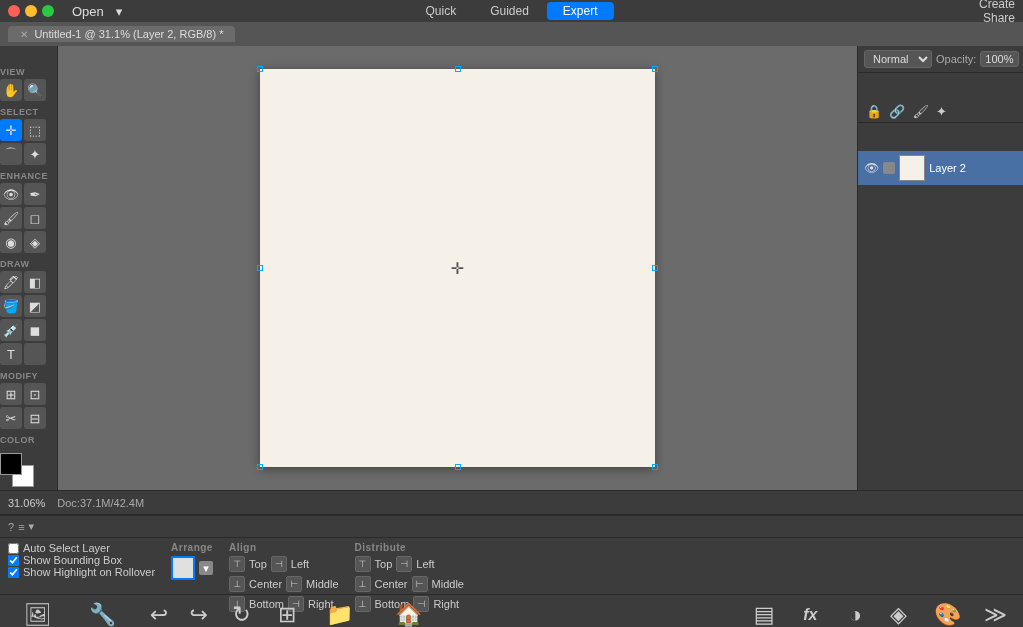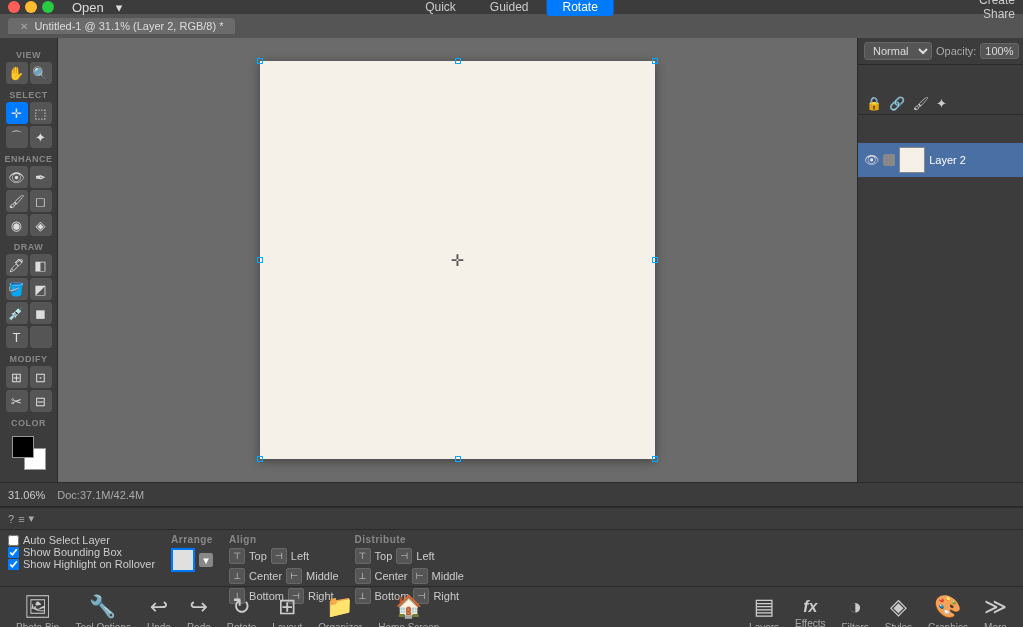--- a/index.html
+++ b/index.html
@@ -1,19 +1,19 @@
 <!DOCTYPE html>
 <html><head>
   <meta charset="utf-8">
   <style>
     * { box-sizing: border-box; margin: 0; padding: 0; }
     body { width: 1023px; height: 627px; overflow: hidden; font-family: -apple-system, BlinkMacSystemFont, 'Helvetica Neue', Arial, sans-serif; font-size: 11px; background: #3d3d3d; color: #fff; user-select: none; }
 
     
-    .title-bar { height: 14px; background: #3c3c3c; display: flex; align-items: center; padding: 0 8px; gap: 6px; position: relative; }
+    .title-bar { height: 22px; background: #3c3c3c; display: flex; align-items: center; padding: 0 8px; gap: 6px; position: relative; }
     .traffic-lights { display: flex; gap: 5px; align-items: center; }
     .traffic-light { width: 12px; height: 12px; border-radius: 50%; }
     .tl-red { background: #ff5f57; }
     .tl-yellow { background: #ffbd2e; }
     .tl-green { background: #28ca41; }
     .title-bar-menu { display: flex; gap: 4px; margin-left: 8px; align-items: center; }
     .title-bar-menu span { color: #ddd; font-size: 13px; cursor: pointer; padding: 0 4px; }
     .title-bar-center { position: absolute; left: 50%; transform: translateX(-50%); display: flex; gap: 2px; }
     .tab-btn { padding: 2px 16px; border-radius: 4px; font-size: 12px; cursor: pointer; color: #ccc; background: transparent; border: none; }
     .tab-btn.active { background: #007aff; color: #fff; }
@@ -22,21 +22,21 @@
 
     
     .tab-bar { height: 24px; background: #555; display: flex; align-items: center; padding-left: 8px; }
     .doc-tab { background: #6b6b6b; color: #ddd; padding: 2px 12px; font-size: 11px; border-radius: 4px 4px 0 0; display: flex; align-items: center; gap: 6px; }
     .doc-tab .close-x { color: #aaa; font-size: 10px; cursor: pointer; }
 
     
     .main-area { display: flex; height: calc(627px - 22px - 24px - 40px - 97px); }
 
     
-    .left-toolbar { width: 58px; background: #3c3c3c; display: flex; flex-direction: column; align-items: center; padding-top: 8px; border-right: 1px solid #2a2a2a; overflow: hidden; }
+    .left-toolbar { width: 58px; background: #3c3c3c; display: flex; flex-direction: column; align-items: flex-start; padding-top: 17px; border-right: 1px solid #2a2a2a; overflow: hidden; }
     .toolbar-section-label { color: #888; font-size: 9px; font-weight: bold; letter-spacing: 0.5px; margin: 4px 0 2px; text-transform: uppercase; }
     .tool-row { display: flex; gap: 2px; margin-bottom: 2px; }
     .tool-btn { width: 22px; height: 22px; background: #555; border-radius: 3px; display: flex; align-items: center; justify-content: center; cursor: pointer; font-size: 13px; color: #ddd; }
     .tool-btn.active { background: #007aff; }
     .color-section { display: flex; flex-direction: column; align-items: center; margin-top: 2px; }
     .color-squares { position: relative; width: 34px; height: 34px; margin-top: 4px; }
     .color-fg { width: 22px; height: 22px; background: #000; border: 1px solid #999; position: absolute; top: 0; left: 0; z-index: 2; }
     .color-bg { width: 22px; height: 22px; background: #fff; border: 1px solid #999; position: absolute; bottom: 0; right: 0; z-index: 1; }
 
     
@@ -106,21 +106,21 @@
     <div class="traffic-light tl-yellow"></div>
     <div class="traffic-light tl-green"></div>
   </div>
   <div class="title-bar-menu">
     <span>Open</span>
     <span>▾</span>
   </div>
   <div class="title-bar-center">
     <button class="tab-btn">Quick</button>
     <button class="tab-btn">Guided</button>
-    <button class="tab-btn active">Rotate</button>
+    <button class="tab-btn active">Expert</button>
   </div>
   <div class="title-bar-right">
     <span>Create</span>
     <span>Share</span>
   </div>
 </div>
 
 <div class="tab-bar">
   <div class="doc-tab">
     <span class="close-x">✕</span>

